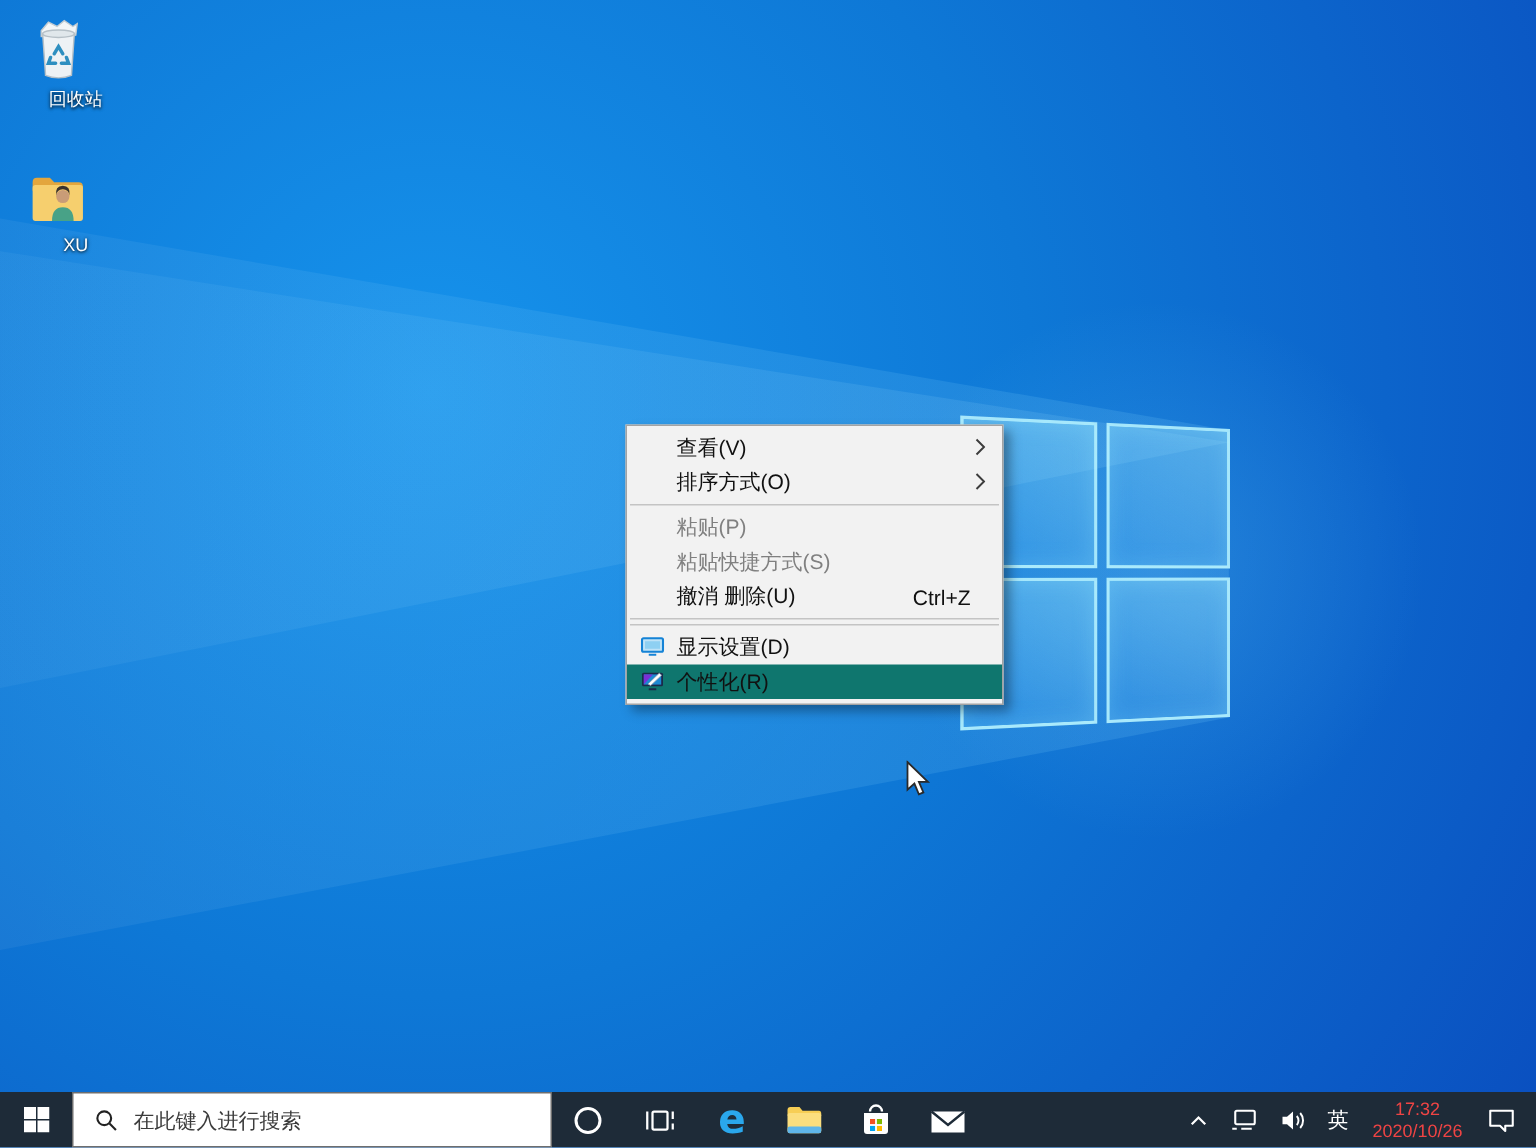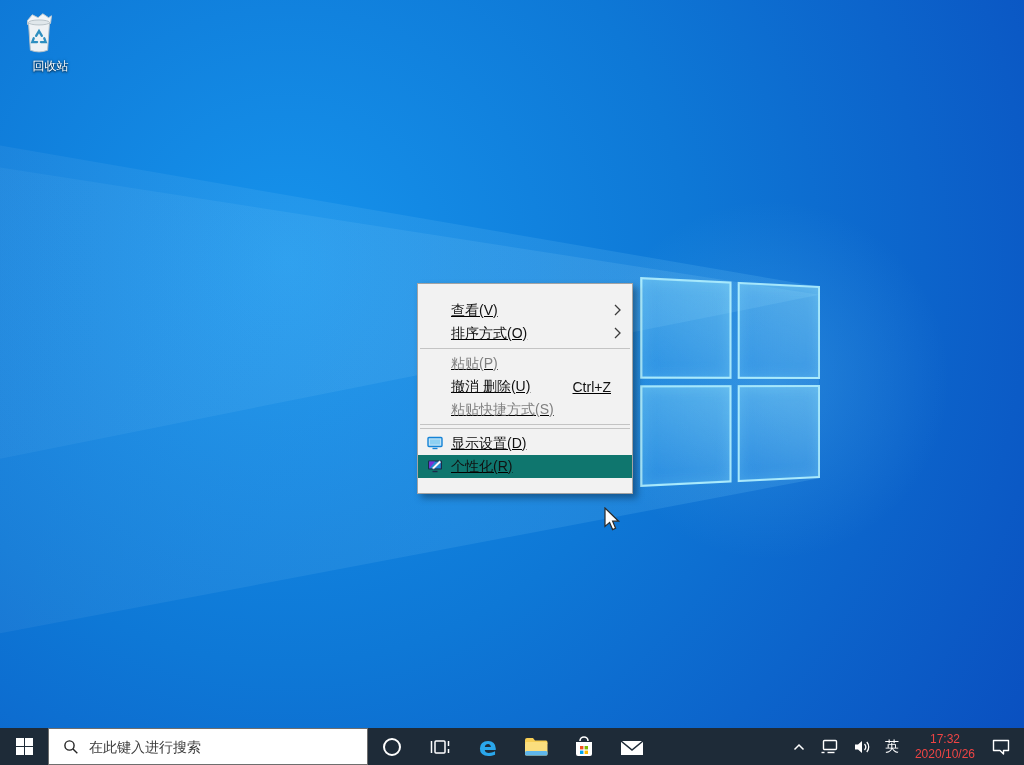--- a/index.html
+++ b/index.html
@@ -27,23 +27,23 @@
     box-shadow: inset 0 0 14px rgba(150,235,255,0.25); }
 
   
   .desktop-icon { position:absolute; left:6px; width:66px; display:flex;
     flex-direction:column; align-items:center; cursor:default; }
   .di-label { margin-top:2px; font-size:12px; color:#fff;
     text-shadow:0 1px 2px rgba(0,0,0,.75), 0 0 3px rgba(0,0,0,.5); white-space:nowrap;margin-left:23px; }
   #icon-recycle { top:10px; } #icon-xu { top:108px; } #icon-pc { top:206px; }
 
   
-  #context-menu { position:absolute; left:417px; top:283px; width:216px;
+  #context-menu { position:absolute; left:417px; top:283px; width:252px;
     background:#f2f2f2; border:1px solid #a3a3a3;
-    box-shadow:4px 4px 7px rgba(0,0,0,0.35); padding:15px 0;text-decoration:underline; }
+    box-shadow:4px 4px 7px rgba(0,0,0,0.35); padding:3px 0; }
   .menu-item { position:relative; height:23px; display:flex; align-items:center;
     padding-left:33px; font-size:14px; color:#111; cursor:default; }
   .menu-item.hovered { background:#0f766e; }
   .menu-item.disabled { color:#808080; }
   .mi-icon { position:absolute; left:9px; top:3px; width:16px; height:16px; }
   .mi-arrow { position:absolute; right:11px; top:5px; }
   .mi-shortcut { margin-left:auto; padding-right:21px; font-size:14px; color:#111; }
   .menu-sep { height:1px; background:#c4c4c4; margin:3px 2px; }
 
   
@@ -92,20 +92,30 @@
       <ellipse cx="24" cy="13" rx="11" ry="2.6" fill="#e0e7eb" stroke="#b6c0c7" stroke-width="1"></ellipse>
       <g stroke="#2e8fc0" stroke-width="2.4" fill="none" stroke-linecap="round">
         <path d="M21 27 l3 -5 3 5"></path>
         <path d="M29.5 29.5 l1.5 4 -5 0"></path>
         <path d="M18.5 29.5 l-1.5 4 5 0"></path>
       </g>
     </svg>
     <span class="di-label">回收站</span>
   </div>
 
+  <div class="desktop-icon" id="icon-xu">
+    <svg width="46" height="46" viewBox="0 0 48 48">
+      <path d="M6 14 q0 -3 3 -3 h9 l3 3 h17 q3 0 3 3 v3 H6z" fill="#e3a63d"></path>
+      <rect x="6" y="16" width="35" height="25" rx="2" fill="#f6cf6e"></rect>
+      <circle cx="27" cy="24" r="4.6" fill="#c99c77"></circle>
+      <path d="M22.4 23.5 a4.6 4.6 0 0 1 9.2 0 q1 -7 -4.6 -7 t-4.6 7z" fill="#3b332d"></path>
+      <path d="M19.5 41 q0 -9.5 7.5 -9.5 t7.5 9.5z" fill="#48a287"></path>
+    </svg>
+    <span class="di-label">XU</span>
+  </div>
 
 
   <div id="context-menu">
 
     <div class="menu-item">
       <span>查看(V)</span>
       <svg class="mi-arrow" width="7" height="12" viewBox="0 0 7 12">
         <path d="M1 1 l5 5 -5 5" fill="none" stroke="#3c3c3c" stroke-width="1.3"></path>
         </svg>
     </div>
@@ -117,27 +127,27 @@
         </svg>
     </div>
 
 
     <div class="menu-sep"></div>
 
     <div class="menu-item disabled">
       <span>粘贴(P)</span>
     </div>
 
+    <div class="menu-item disabled">
+      <span>粘贴快捷方式(S)</span>
+    </div>
+
     <div class="menu-item">
       <span>撤消 删除(U)</span>
       <span class="mi-shortcut">Ctrl+Z</span>
-    </div>
-
-    <div class="menu-item disabled">
-      <span>粘贴快捷方式(S)</span>
     </div>
 
     <div class="menu-sep"></div>
 
 
     <div class="menu-sep"></div>
 
     <div class="menu-item">
       <svg class="mi-icon" viewBox="0 0 16 16">
         <rect x="1" y="2.5" width="14" height="9" rx="1" fill="#bfe3f7" stroke="#1583d6" stroke-width="1.4"></rect>

